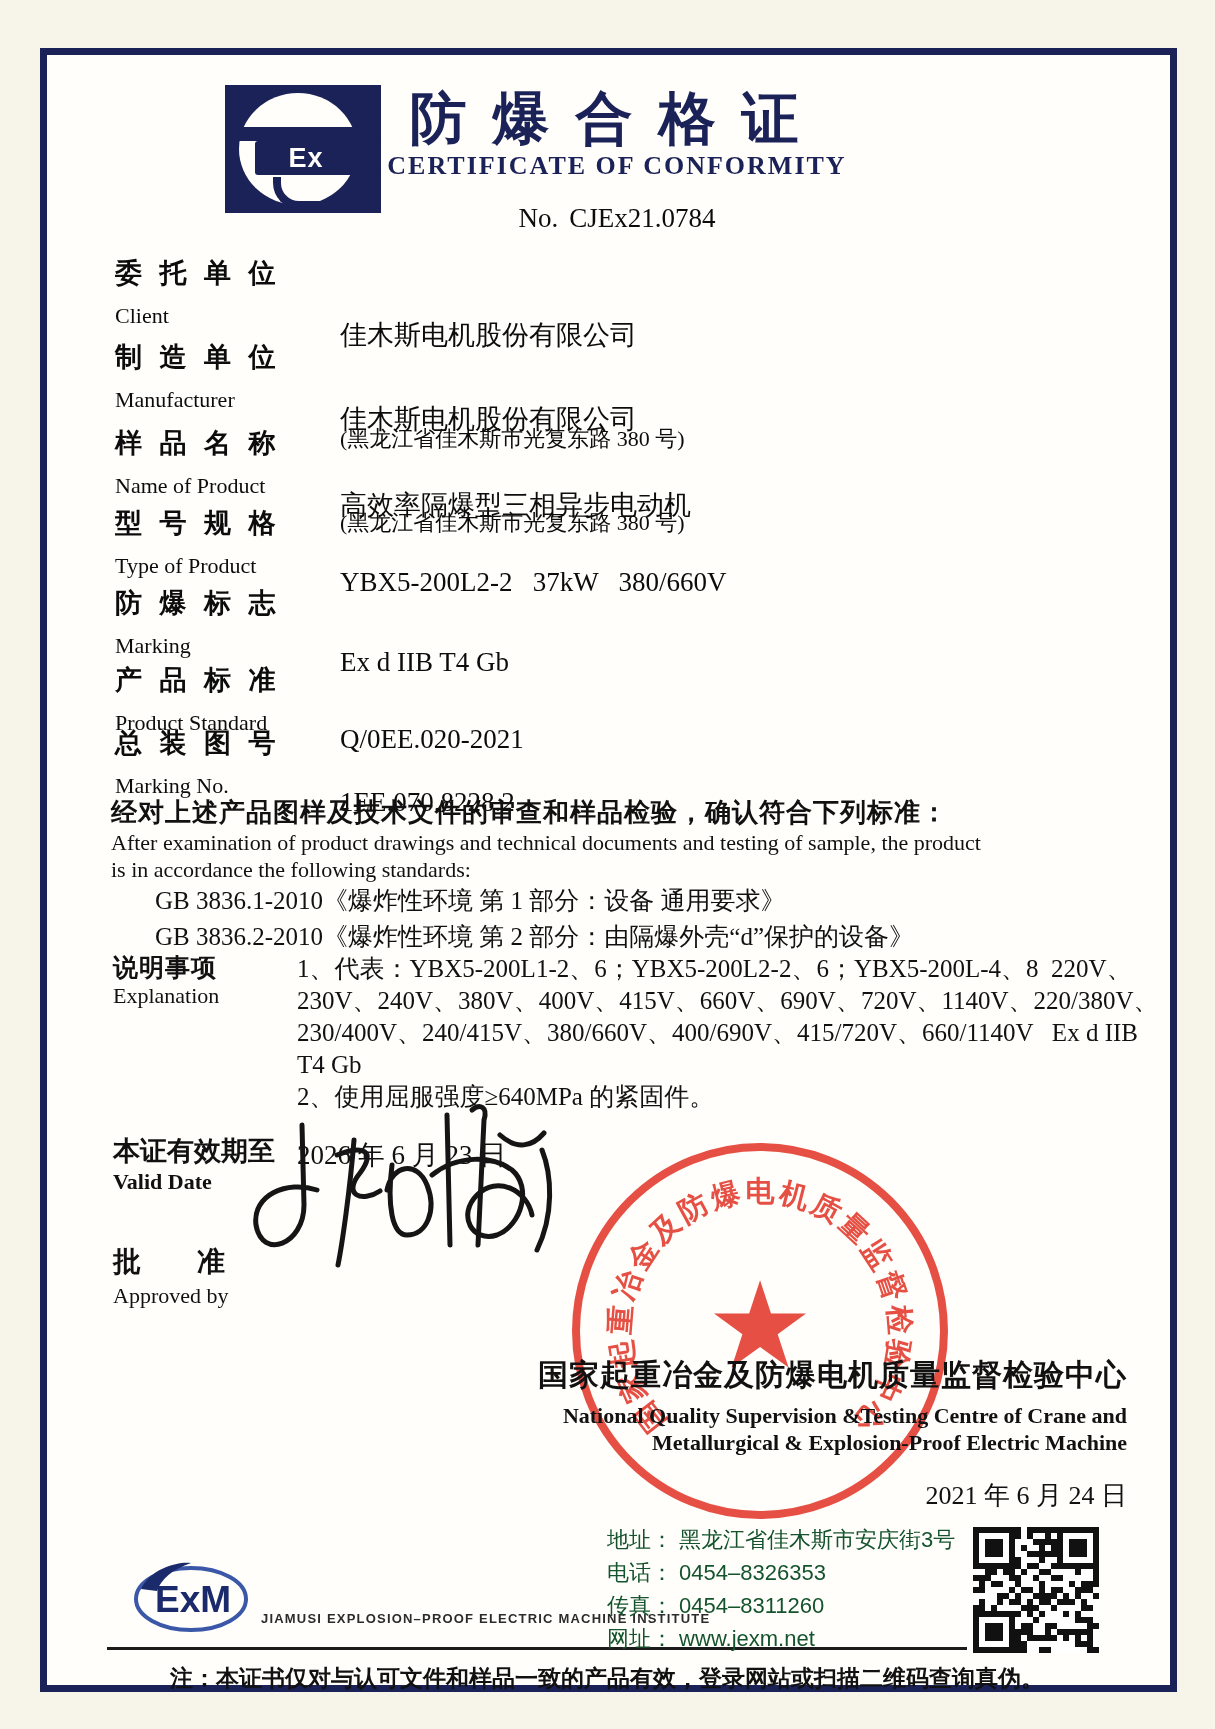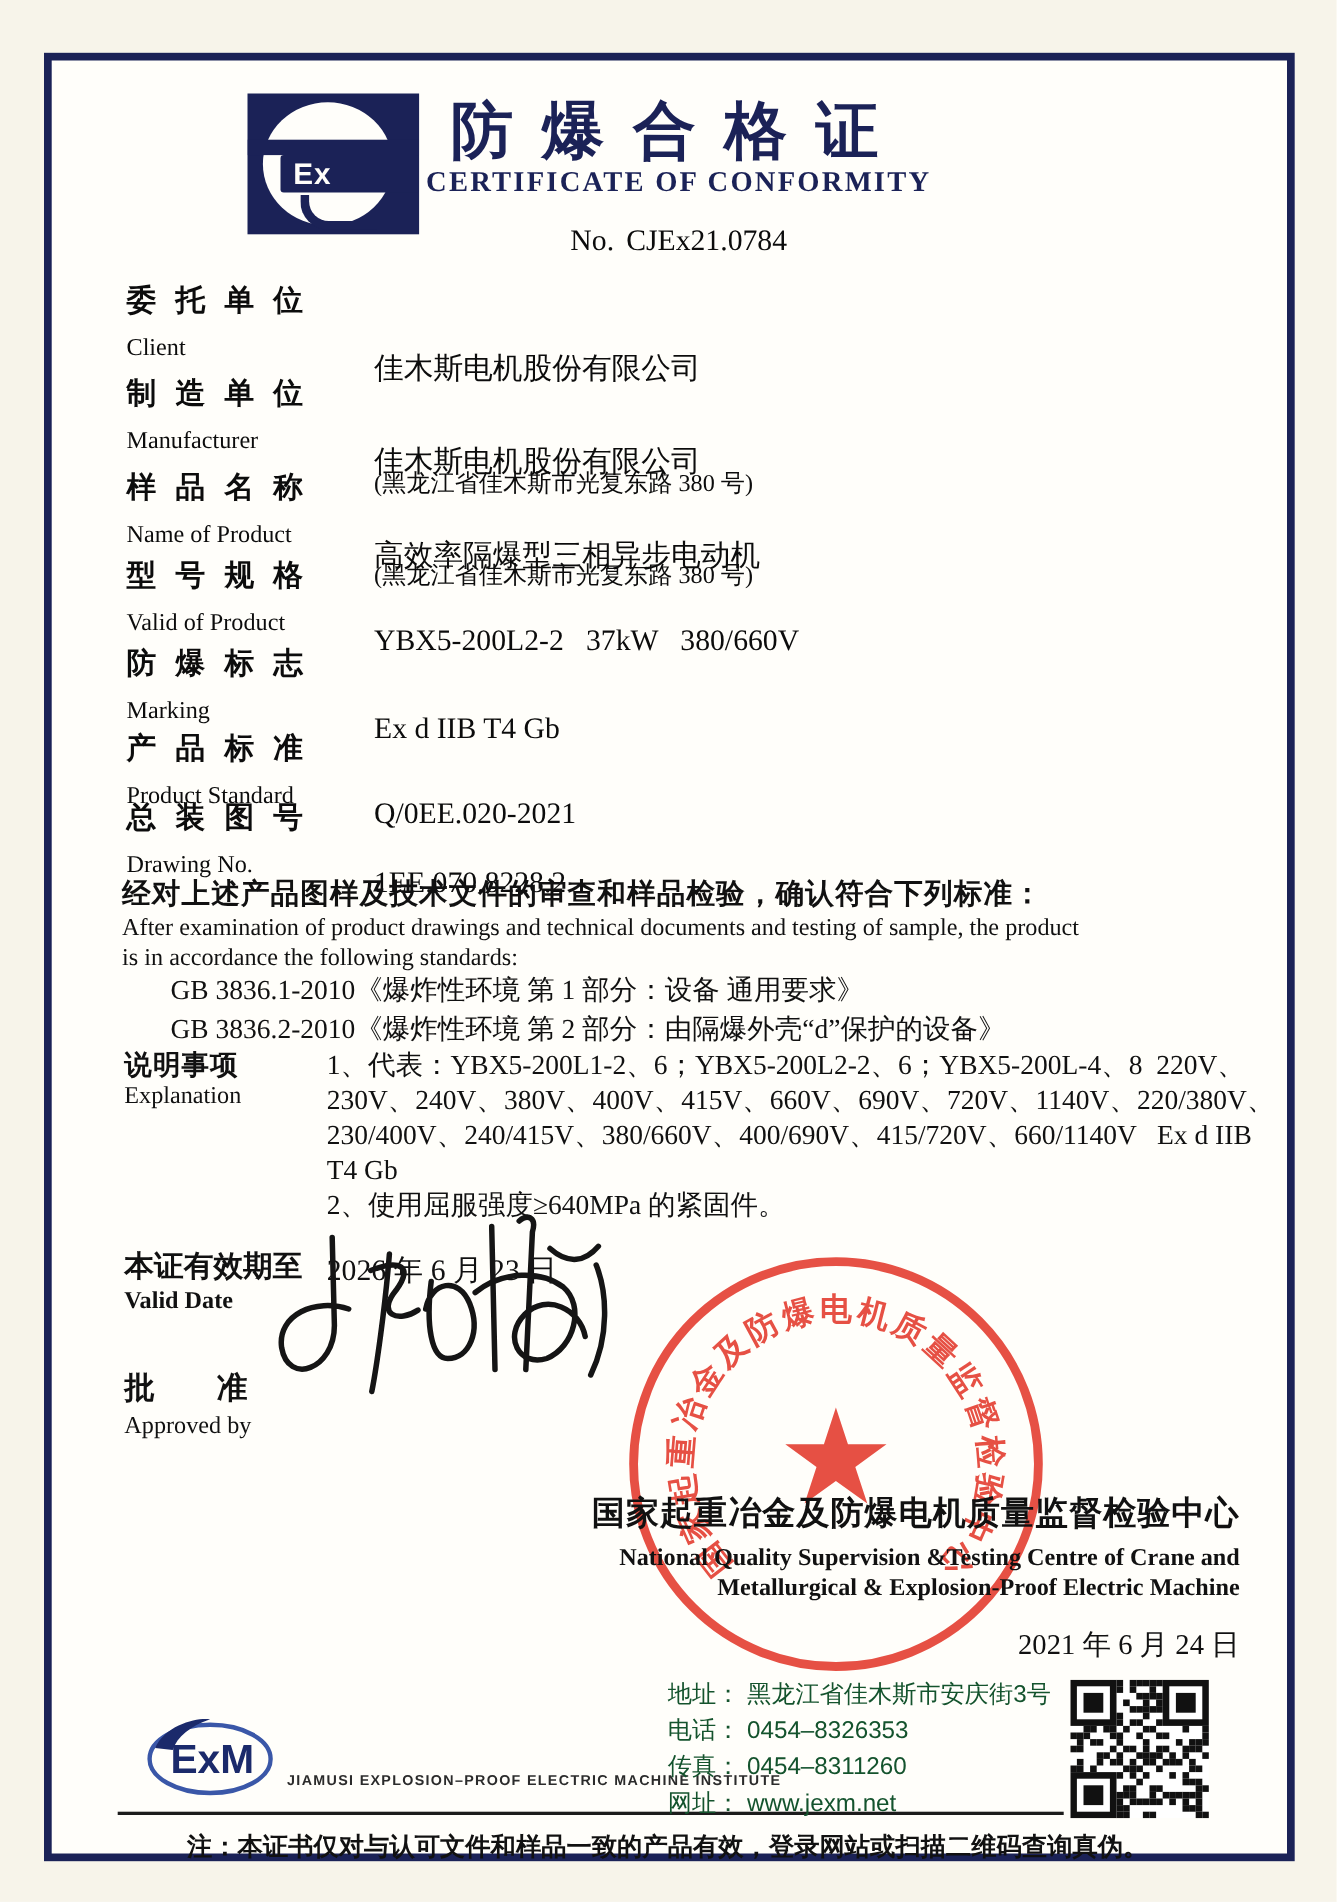--- a/index.html
+++ b/index.html
@@ -26,21 +26,21 @@
     position:absolute;left:14px;top:8px;width:118px;height:112px;
     background:#fffefa;border-radius:50%;
   }
   .ex-logo .band1{position:absolute;left:0;top:42px;width:156px;height:14px;background:#1b2257;}
   .ex-logo .band2{position:absolute;left:30px;top:56px;width:126px;height:34px;background:#1b2257;border-radius:3px;}
   .ex-logo .hook{
     position:absolute;left:48px;top:92px;width:62px;height:24px;
     border:8px solid #1b2257;border-top:none;border-right:none;border-radius:0 0 0 26px;
   }
   .ex-logo .ex-text{
-    position:absolute;left:14px;top:56px;width:90px;height:34px;
+    position:absolute;left:36px;top:56px;width:90px;height:34px;
     color:#fffefa;font-family:"Liberation Sans","DejaVu Sans",sans-serif;
     font-weight:bold;font-size:27px;line-height:34px;text-align:center;letter-spacing:1px;
   }
   .title-cn{
     position:absolute;left:310px;top:26px;width:520px;
     text-align:center;color:#1b2257;font-weight:bold;font-size:57px;
     letter-spacing:26px;font-family:"Liberation Serif","DejaVu Serif",serif;
     white-space:nowrap;
   }
   .title-en{
@@ -189,42 +189,42 @@
     </div>
     <div class="field" style="top:370px">
       <div class="f-cn">样 品 名 称</div>
       <div class="f-en">Name of Product</div>
       <div class="f-val">
         <div>高效率隔爆型三相异步电动机</div>
       </div>
     </div>
     <div class="field" style="top:450px">
       <div class="f-cn">型 号 规 格</div>
-      <div class="f-en">Valid of Product</div>
+      <div class="f-en">Type of Product</div>
       <div class="f-val">
         <div>YBX5-200L2-2   37kW   380/660V</div>
       </div>
     </div>
     <div class="field" style="top:530px">
       <div class="f-cn">防 爆 标 志</div>
       <div class="f-en">Marking</div>
       <div class="f-val">
         <div>Ex d IIB T4 Gb</div>
       </div>
     </div>
     <div class="field" style="top:607px">
       <div class="f-cn">产 品 标 准</div>
       <div class="f-en">Product Standard</div>
       <div class="f-val">
         <div>Q/0EE.020-2021</div>
       </div>
     </div>
     <div class="field" style="top:670px">
       <div class="f-cn">总 装 图 号</div>
-      <div class="f-en">Drawing No.</div>
+      <div class="f-en">Marking No.</div>
       <div class="f-val">
         <div>1EE.070.8228.2</div>
       </div>
     </div>
 
     <div class="stmt-cn">经对上述产品图样及技术文件的审查和样品检验，确认符合下列标准：</div>
     <div class="stmt-en">After examination of product drawings and technical documents and testing of sample, the product
 is in accordance the following standards:</div>
     <div class="standards">GB 3836.1-2010《爆炸性环境 第 1 部分：设备 通用要求》
 GB 3836.2-2010《爆炸性环境 第 2 部分：由隔爆外壳“d”保护的设备》</div>

